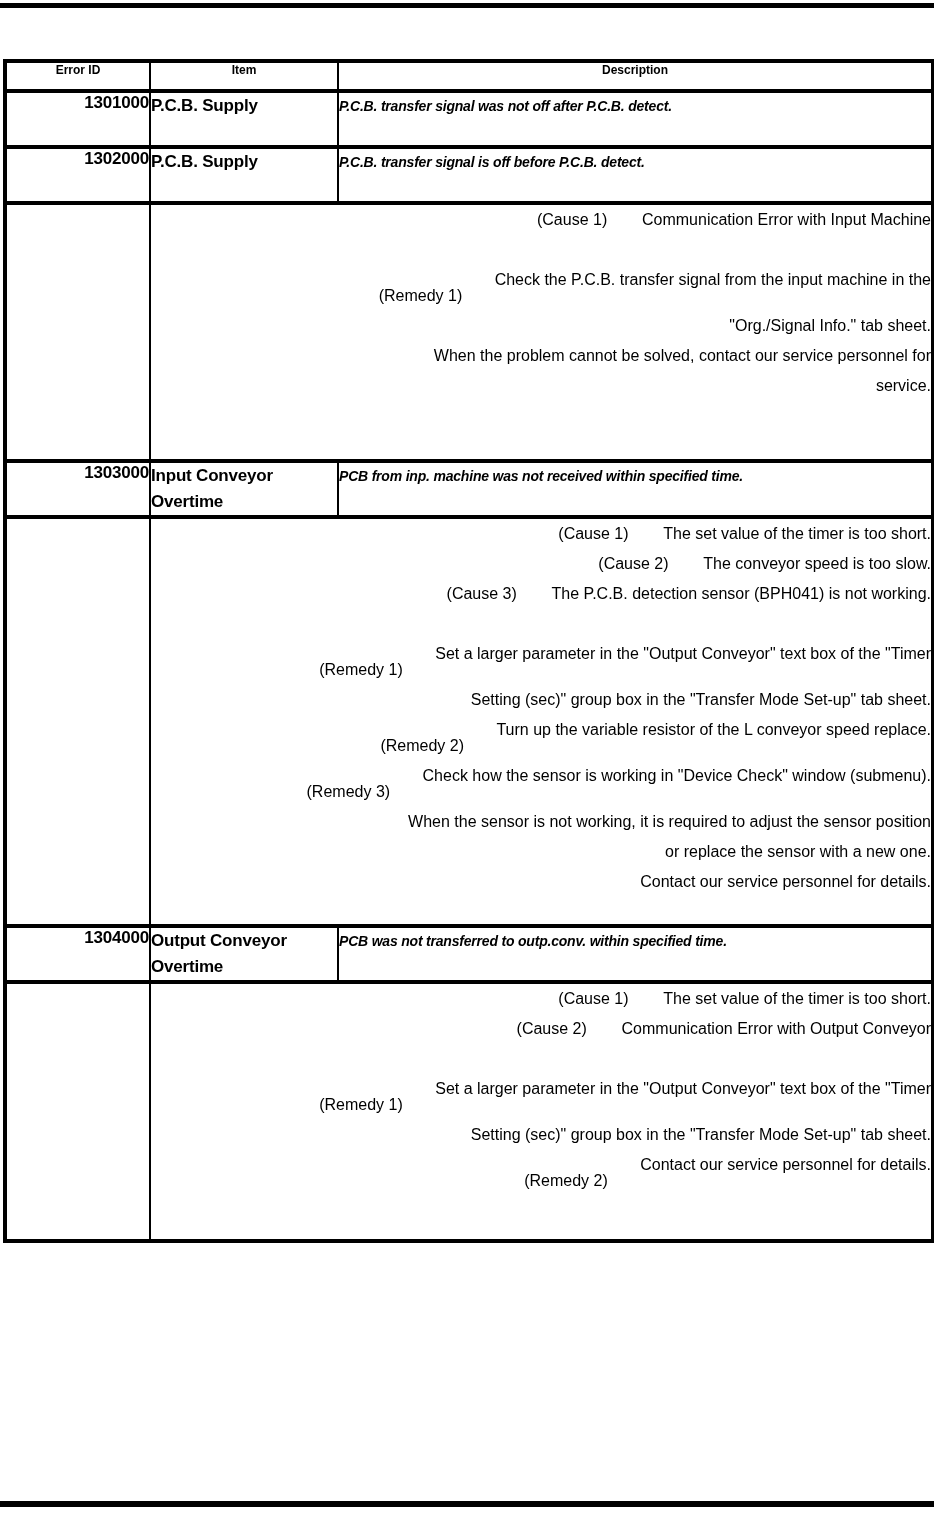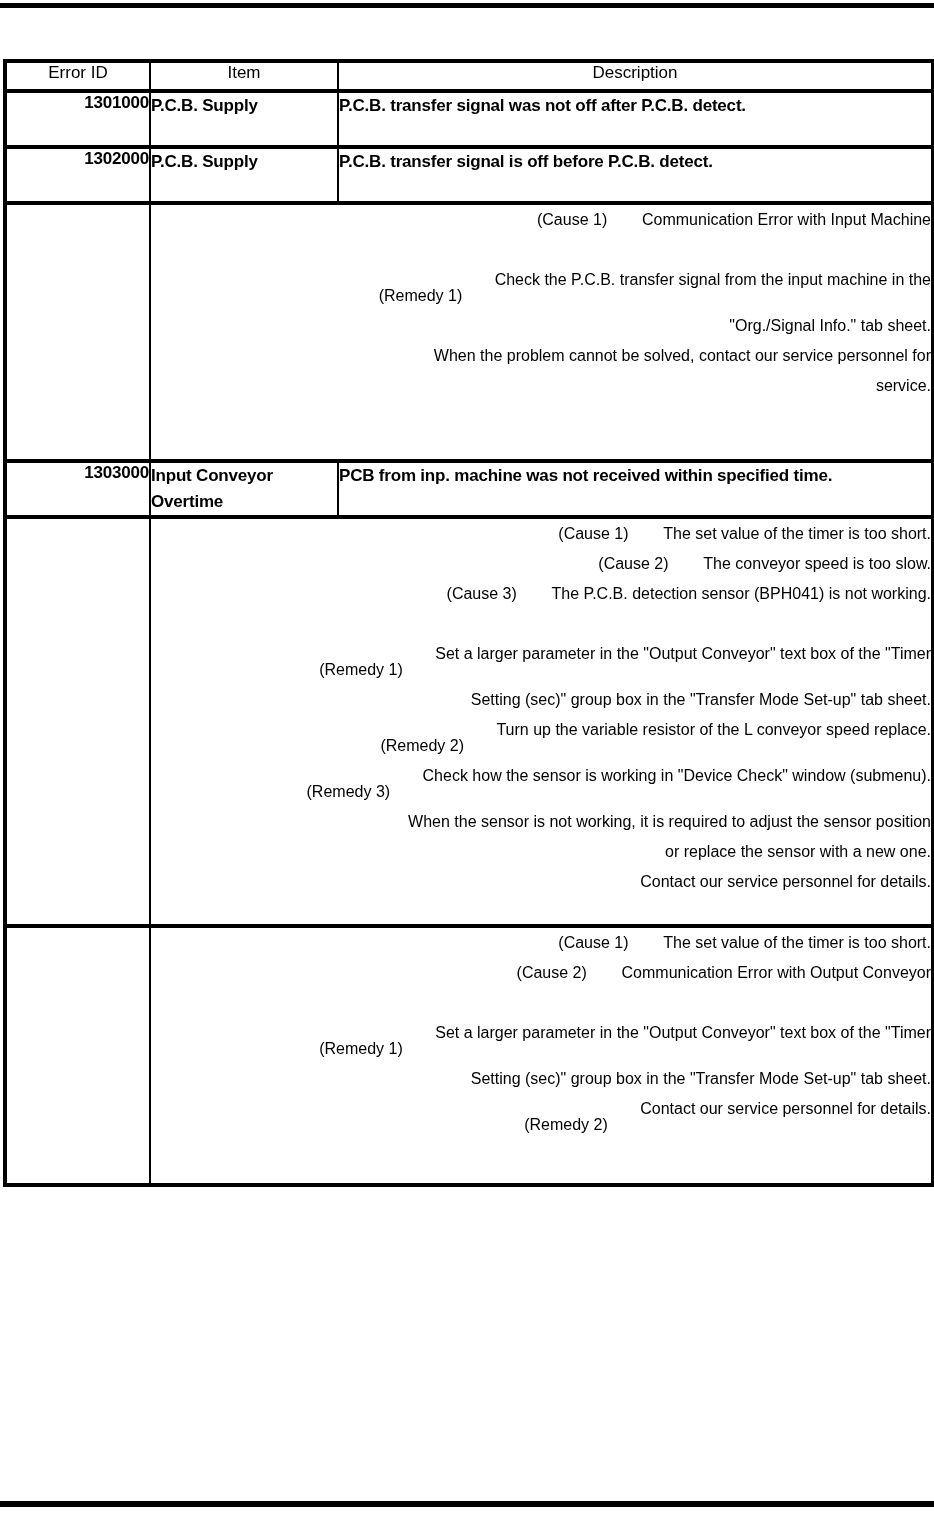--- a/index.html
+++ b/index.html
@@ -33,47 +33,48 @@
   table.err td, table.err th {
     border-left: 2px solid #000000;
     border-right: 2px solid #000000;
     border-top: 4px solid #000000;
     border-bottom: 4px solid #000000;
     padding: 0;
     vertical-align: top;
     overflow: hidden;
   }
   th.hdr {
-    font-size: 17px;
-    font-weight: normal;
+    font-size: 12px;
+    font-weight: bold;
     text-align: center;
     vertical-align: middle;
     padding: 2px 0 3px 0;
   }
   td.idcell {
     font-size: 17px;
     font-weight: bold;
     text-align: right;
     padding-top: 6px;
     letter-spacing: -0.2px;
   }
   td.itemcell {
     font-size: 17px;
     font-weight: bold;
     padding: 5px 4px 0 5px;
     line-height: 26px;
     letter-spacing: -0.2px;
     margin-top: 40px;
   }
   td.desccell {
-    font-size: 17px;
+    font-size: 14px;
     font-weight: bold;
     padding: 5px 2px 0 7px;
     line-height: 26px;
     letter-spacing: -0.2px;
+    font-style: italic;
   }
   td.blockcell {
     padding: 10px 4px 0 7px;
     font-size: 16px;
     font-weight: normal;
   }
   .bline {
     display: flex;
     line-height: 30px;
     white-space: nowrap;
@@ -190,20 +191,25 @@
           <span class="lbl w-remedy"></span>
           <span class="btxt">or replace the sensor with a new one.</span>
         </div>
         <div class="bline">
           <span class="lbl w-remedy"></span>
           <span class="btxt">Contact our service personnel for details.</span>
         </div>
       </td>
     </tr>
 
+    <tr style="height:55px">
+      <td class="idcell">1304000</td>
+      <td class="itemcell">Output Conveyor Overtime</td>
+      <td class="desccell">PCB was not transferred to outp.conv. within specified time.</td>
+    </tr>
 
     <tr style="height:259px">
       <td></td>
       <td class="blockcell" colspan="2">
         <div class="bline">
           <span class="lbl w-cause">(Cause 1)</span>
           <span class="btxt">The set value of the timer is too short.</span>
         </div>
         <div class="bline">
           <span class="lbl w-cause">(Cause 2)</span>

